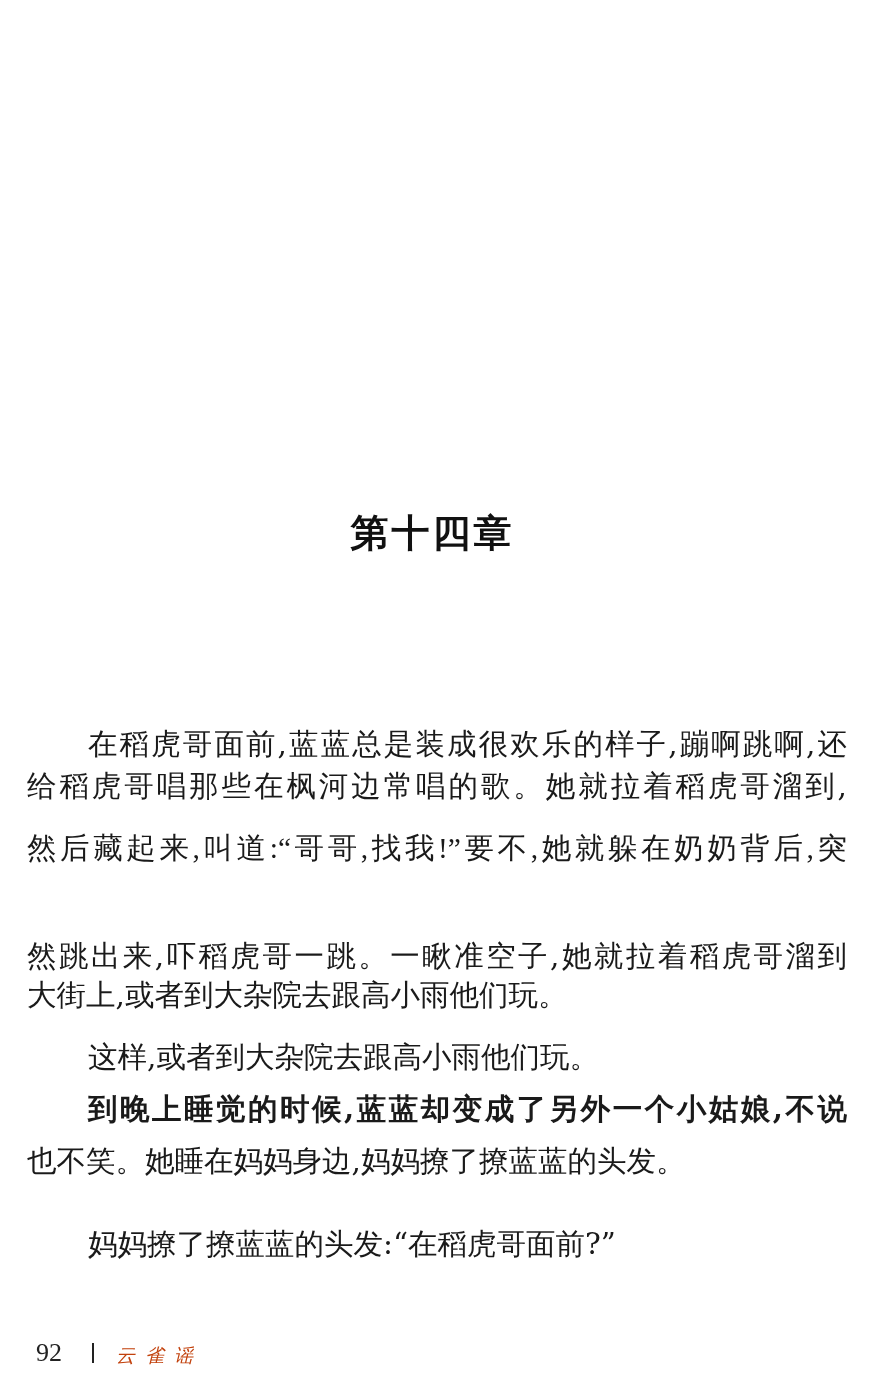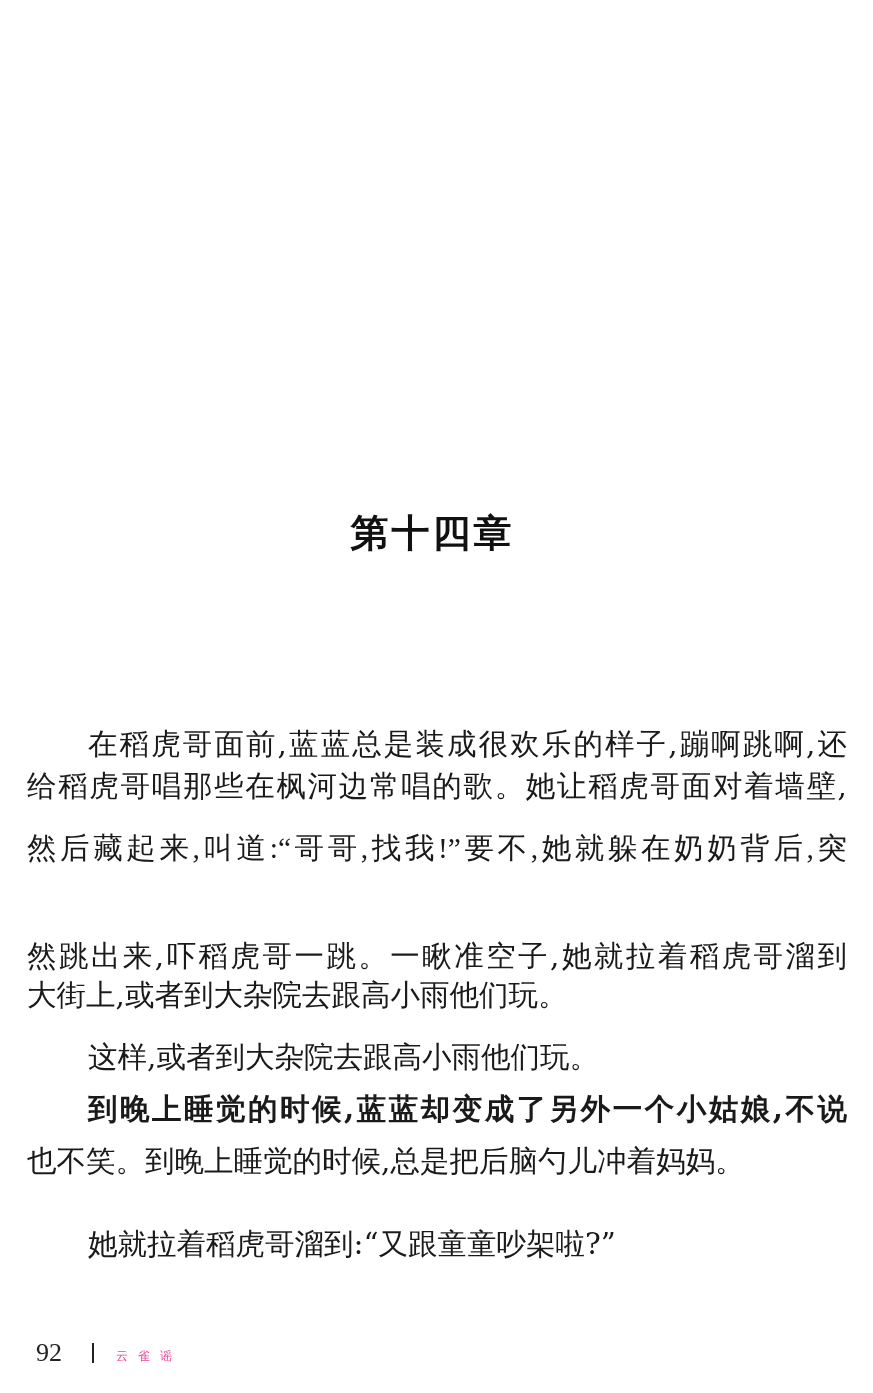--- a/index.html
+++ b/index.html
@@ -63,43 +63,44 @@
     }
     .footer-divider {
       display: inline-block;
       width: 2px;
       height: 20px;
       background: #222;
       margin: 0 22px 0 8px;
     }
     .book-title {
       font-family: "DejaVu Sans", "Liberation Sans", sans-serif;
-      font-size: 12px;
+      font-size: 19px;
       letter-spacing: 10px;
-      color: #ec4899;
+      color: #c2410c;
       padding-top: 6px;
+      font-style: italic;
     }
   </style>
 </head>
 <body>
 
 <div class="page">
 
   <h1 class="chapter-title">第十四章</h1>
 
   <div class="body-text">
     <div class="line indent" style="top:703px;">在稻虎哥面前,蓝蓝总是装成很欢乐的样子,蹦啊跳啊,还</div>
-    <div class="line" style="top:766px;">给稻虎哥唱那些在枫河边常唱的歌。她让稻虎哥面对着墙壁,</div>
+    <div class="line" style="top:766px;">给稻虎哥唱那些在枫河边常唱的歌。她就拉着稻虎哥溜到,</div>
     <div class="line" style="top:828px;font-family:Liberation Serif, serif;">然后藏起来,叫道:“哥哥,找我!”要不,她就躲在奶奶背后,突</div>
     <div class="line" style="top:936px;">然跳出来,吓稻虎哥一跳。一瞅准空子,她就拉着稻虎哥溜到</div>
     <div class="line last" style="top:975px;">大街上,或者到大杂院去跟高小雨他们玩。</div>
     <div class="line indent last" style="top:1016px;">这样,或者到大杂院去跟高小雨他们玩。</div>
     <div class="line indent" style="top:1068px;font-weight:bold;">到晚上睡觉的时候,蓝蓝却变成了另外一个小姑娘,不说</div>
-    <div class="line last" style="top:1141px;">也不笑。到晚上睡觉的时候,总是把后脑勺儿冲着妈妈。</div>
-    <div class="line indent last" style="top:1203px;">她就拉着稻虎哥溜到:“又跟童童吵架啦?”</div>
+    <div class="line last" style="top:1141px;">也不笑。她睡在妈妈身边,妈妈撩了撩蓝蓝的头发。</div>
+    <div class="line indent last" style="top:1203px;">妈妈撩了撩蓝蓝的头发:“在稻虎哥面前?”</div>
   </div>
 
   <div class="footer">
     <span class="page-number">92</span>
     <span class="footer-divider"></span>
     <span class="book-title">云雀谣</span>
   </div>
 
 </div>
 

